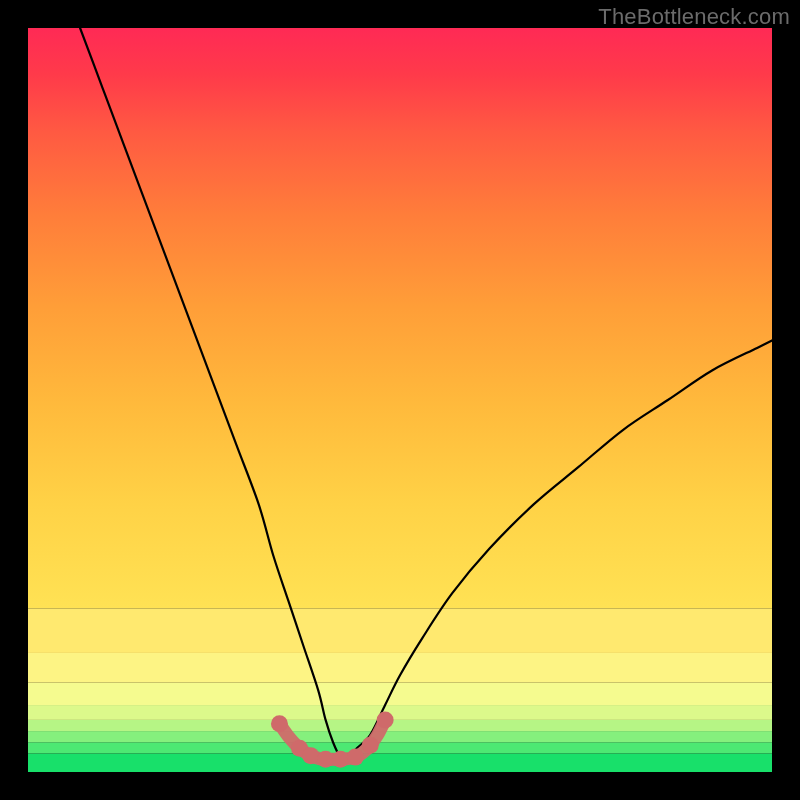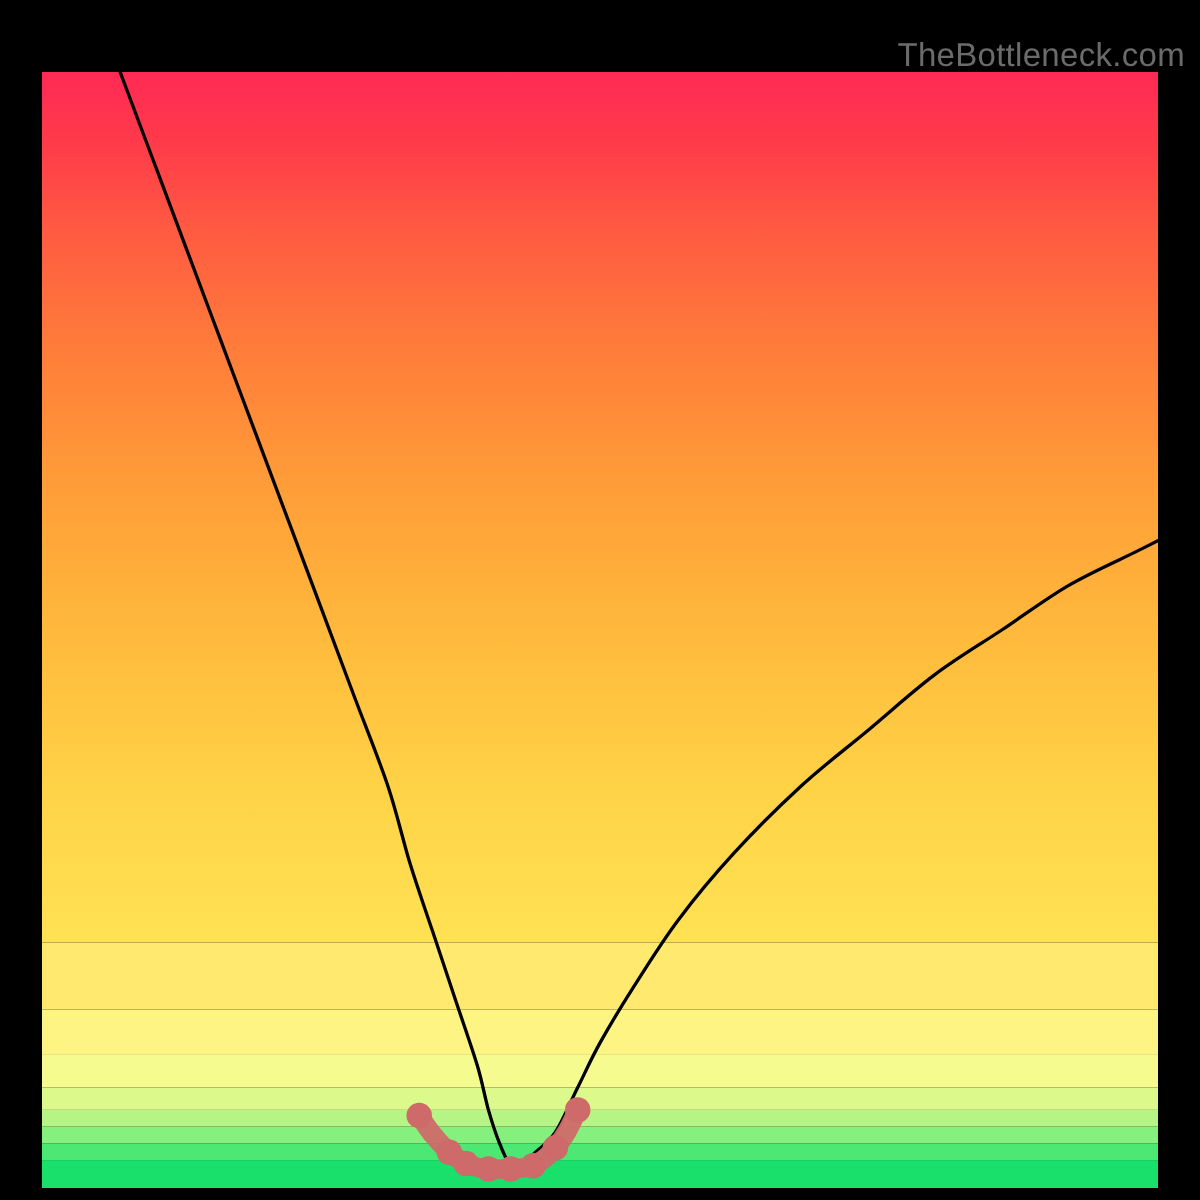--- a/index.html
+++ b/index.html
@@ -11,21 +11,20 @@
     overflow: hidden;
     font-family: Arial, Helvetica, sans-serif;
   }
   .frame {
     position: absolute;
     left: 0;
     top: 0;
     width: 800px;
     height: 680px;
     background: #000;
-    margin-top: 20px;
   }
   .plot {
     position: absolute;
     left: 28px;
     top: 28px;
     width: 744px;
     height: 744px;
   }
   .attribution {
     position: absolute;

